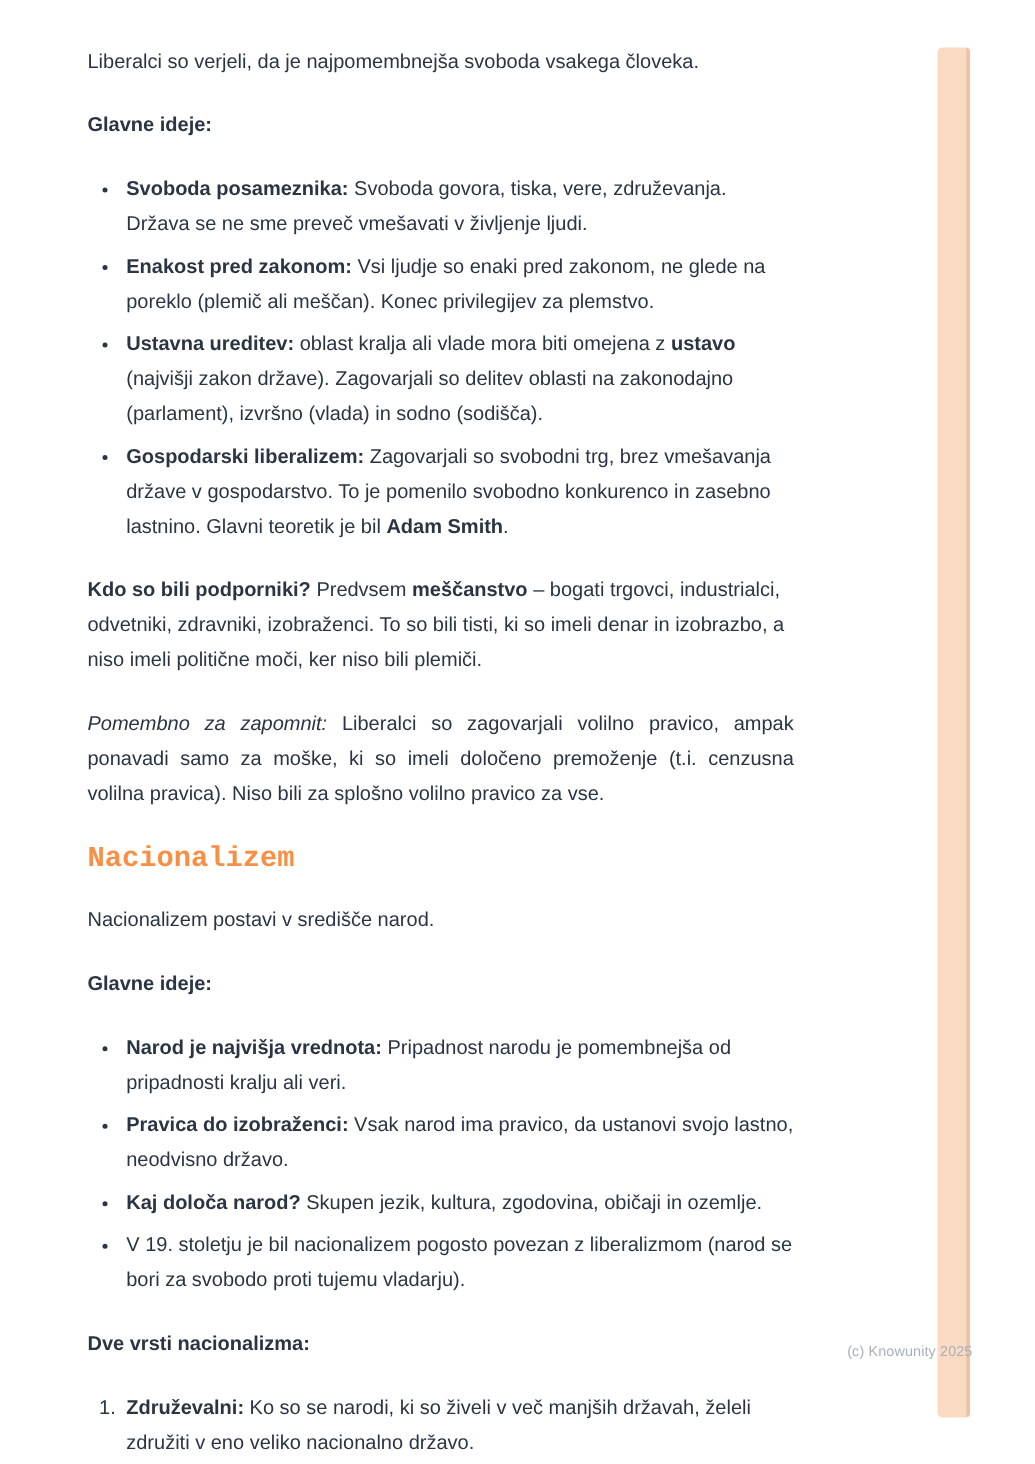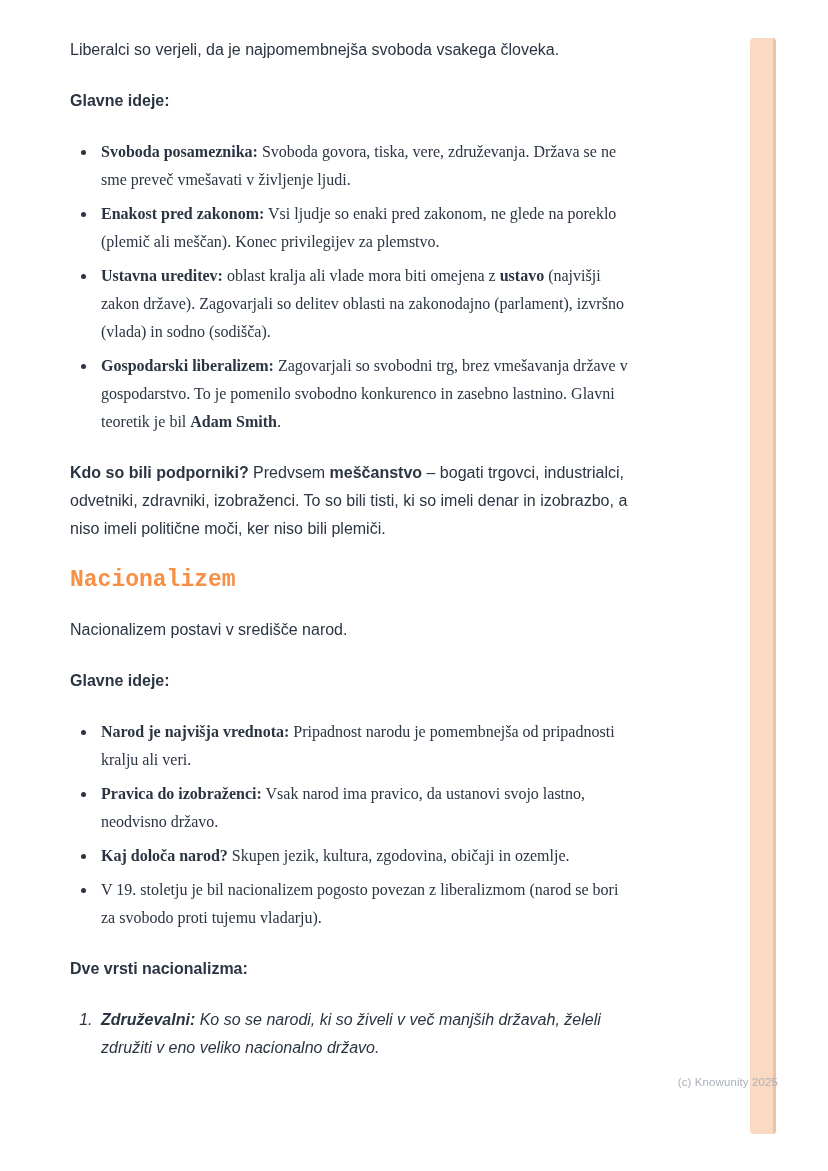--- a/index.html
+++ b/index.html
@@ -40,25 +40,23 @@
   .content ul, .content ol {
     margin: 0 0 23px 0;
     padding-left: 27px;
   }
   .content li {
     margin: 0 0 6px 0;
     padding-left: 4px;
   }
   .content ul {
     list-style: disc;
-    font-family: Liberation Serif, serif;
   }
   .content ol {
     list-style: decimal;
-    font-style: italic;
   }
   .content strong {
     font-weight: 700;
   }
   .content em {
     font-style: italic;
   }
   .stripe {
     position: absolute;
     top: 38px;
@@ -95,20 +93,21 @@
   <div class="content">
       <p><span>Liberalci so verjeli, da je najpomembnejša svoboda vsakega človeka.</span></p>
       <p><strong>Glavne ideje:</strong></p>
       <ul>
         <li><strong>Svoboda posameznika:</strong><span> Svoboda govora, tiska, vere, združevanja. Država se ne sme preveč vmešavati v življenje ljudi.</span></li>
         <li><strong>Enakost pred zakonom:</strong><span> Vsi ljudje so enaki pred zakonom, ne glede na poreklo (plemič ali meščan). Konec privilegijev za plemstvo.</span></li>
         <li><strong>Ustavna ureditev:</strong><span> oblast kralja ali vlade mora biti omejena z </span><strong>ustavo</strong><span> (najvišji zakon države). Zagovarjali so delitev oblasti na zakonodajno (parlament), izvršno (vlada) in sodno (sodišča).</span></li>
         <li><strong>Gospodarski liberalizem:</strong><span> Zagovarjali so svobodni trg, brez vmešavanja države v gospodarstvo. To je pomenilo svobodno konkurenco in zasebno lastnino. Glavni teoretik je bil </span><strong>Adam Smith</strong><span>.</span></li>
       </ul>
       <p><strong>Kdo so bili podporniki?</strong><span> Predvsem </span><strong>meščanstvo</strong><span> – bogati trgovci, industrialci, odvetniki, zdravniki, izobraženci. To so bili tisti, ki so imeli denar in izobrazbo, a niso imeli politične moči, ker niso bili plemiči.</span></p>
+      <p class="justify"><em>Pomembno za zapomnit:</em><span> Liberalci so zagovarjali volilno pravico, ampak ponavadi samo za moške, ki so imeli določeno premoženje (t.i. cenzusna volilna pravica). Niso bili za splošno volilno pravico za vse.</span></p>
       <h2 style="color: rgb(247, 143, 69);"><span>Nacionalizem</span></h2>
       <p><span>Nacionalizem postavi v središče narod.</span></p>
       <p><strong>Glavne ideje:</strong></p>
       <ul>
         <li><strong>Narod je najvišja vrednota:</strong><span> Pripadnost narodu je pomembnejša od pripadnosti kralju ali veri.</span></li>
         <li><strong>Pravica do izobraženci:</strong><span> Vsak narod ima pravico, da ustanovi svojo lastno, neodvisno državo.</span></li>
         <li><strong>Kaj določa narod?</strong><span> Skupen jezik, kultura, zgodovina, običaji in ozemlje.</span></li>
         <li><span>V 19. stoletju je bil nacionalizem pogosto povezan z liberalizmom (narod se bori za svobodo proti tujemu vladarju).</span></li>
       </ul>
       <p><strong>Dve vrsti nacionalizma:</strong></p>

